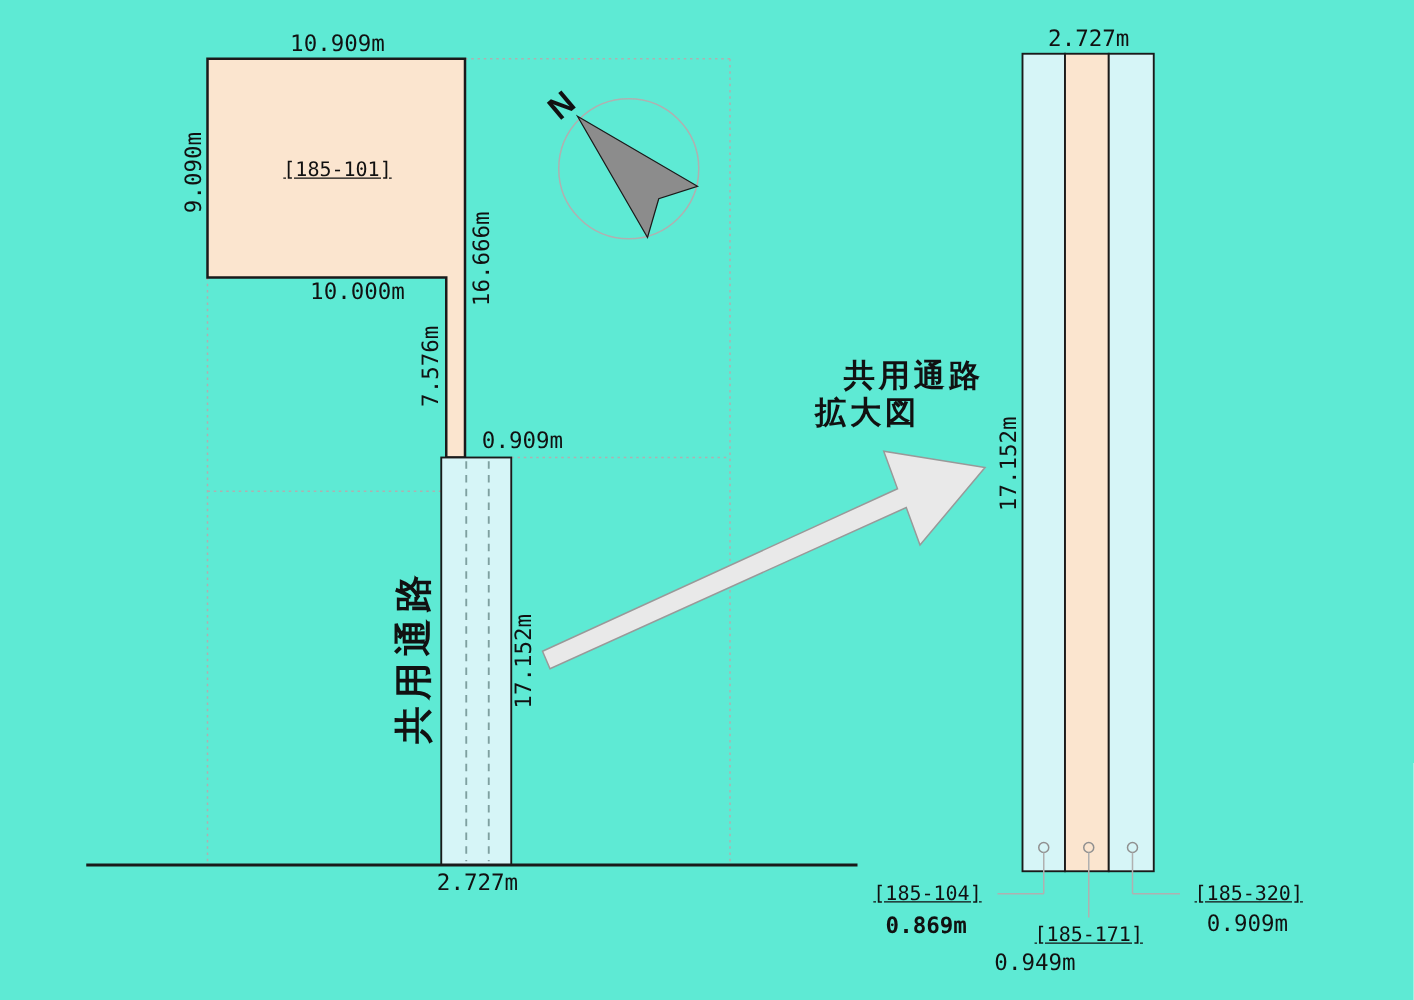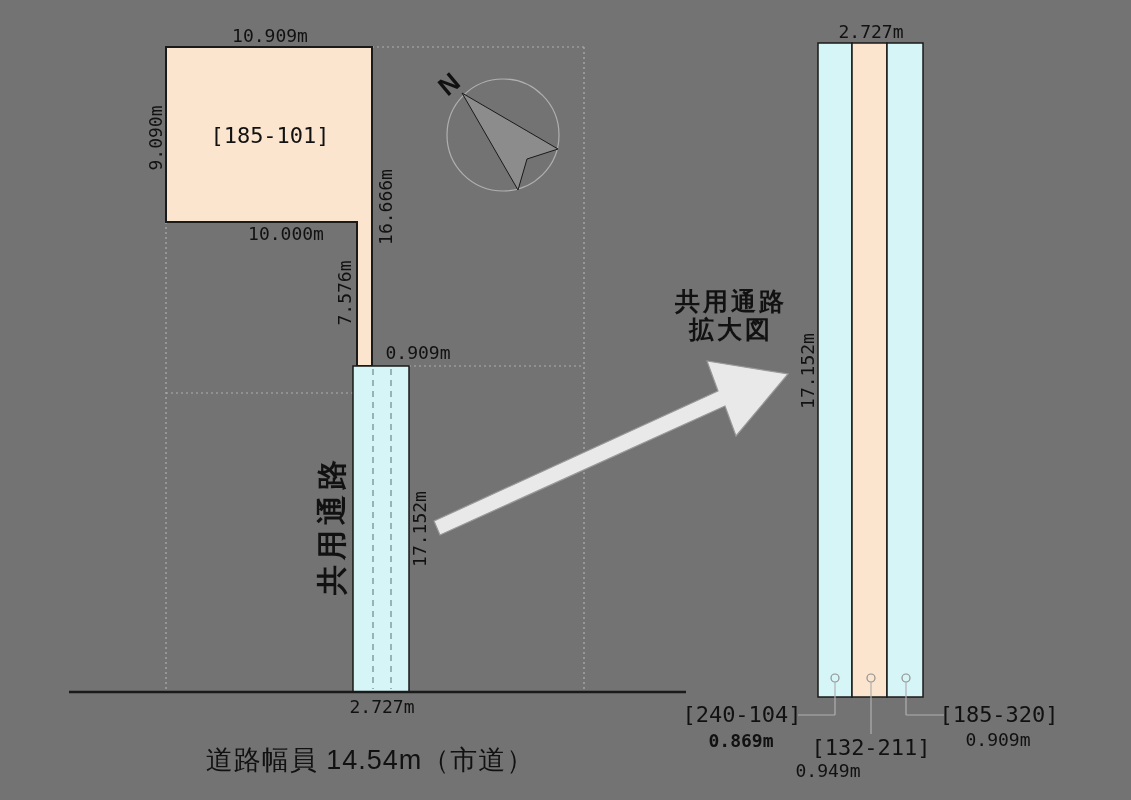--- a/index.html
+++ b/index.html
@@ -1,28 +1,28 @@
 <!DOCTYPE html>
 <html><head>
 <meta charset="utf-8">
 <style>
   html,body{margin:0;padding:0;background:#ffffff;}
   .canvas{
-    position:relative;width:1131px;height:800px;background:#737373;overflow:hidden;
+    position:relative;width:1131px;height:800px;background:#5eead4;overflow:hidden;
     font-family:"Liberation Sans",sans-serif;color:#111111;
   }
   .canvas svg{position:absolute;left:0;top:0;}
   .lbl{
     position:absolute;white-space:nowrap;
     transform:translate(-50%,-50%);
     font-family:"DejaVu Sans Mono",monospace;
     font-size:18px;color:#111111;line-height:1;
   }
   .lbl.rot{transform:translate(-50%,-50%) rotate(-90deg);}
-  .pid{font-size:22px;}
+  .pid{font-size:16px;text-decoration:underline;}
   .jp{font-family:"Liberation Sans",sans-serif;}
   .passage-vertical{
     font-size:30px;font-weight:bold;letter-spacing:5px;
     transform:translate(-50%,-50%) rotate(-90deg);
   }
   .enlarge-title{font-size:25px;font-weight:bold;letter-spacing:3px;}
   .road-caption{font-size:27px;letter-spacing:1px;}
   .north-n{
     font-size:26px;font-weight:bold;
     transform:translate(-50%,-50%) rotate(-40deg);
@@ -82,31 +82,30 @@
   <div class="lbl" style="left:418px;top:353px;">0.909m</div>
 
   <div class="lbl jp passage-vertical" style="left:332px;top:525px;">共用通路</div>
 
   <div class="lbl rot" style="left:420px;top:529px;">17.152m</div>
 
   <div class="lbl" style="left:382px;top:707px;">2.727m</div>
 
   <div class="lbl jp north-n" style="left:449px;top:84px;">N</div>
 
-  <div class="lbl jp road-caption" style="left:370px;top:760px;">道路幅員 14.54m（市道）</div>
 
   <div class="lbl jp enlarge-title" style="left:731px;top:301px;">共用通路</div>
-  <div class="lbl jp enlarge-title" style="left:731px;top:331px;font-family:Liberation Mono, monospace;">拡大図</div>
+  <div class="lbl jp enlarge-title" style="left:694px;top:331px;">拡大図</div>
 
   <div class="lbl" style="left:871px;top:32px;">2.727m</div>
 
   <div class="lbl rot" style="left:808px;top:371px;">17.152m</div>
 
-  <div class="lbl pid" style="left:742px;top:715px;">[240-104]</div>
+  <div class="lbl pid" style="left:742px;top:715px;">[185-104]</div>
   <div class="lbl" style="left:741px;top:741px;font-weight:bold;">0.869m</div>
 
-  <div class="lbl pid" style="left:871px;top:748px;">[132-211]</div>
+  <div class="lbl pid" style="left:871px;top:748px;">[185-171]</div>
   <div class="lbl" style="left:828px;top:771px;">0.949m</div>
 
   <div class="lbl pid" style="left:999px;top:715px;">[185-320]</div>
   <div class="lbl" style="left:998px;top:740px;">0.909m</div>
 
 </div>
 
 </body></html>

